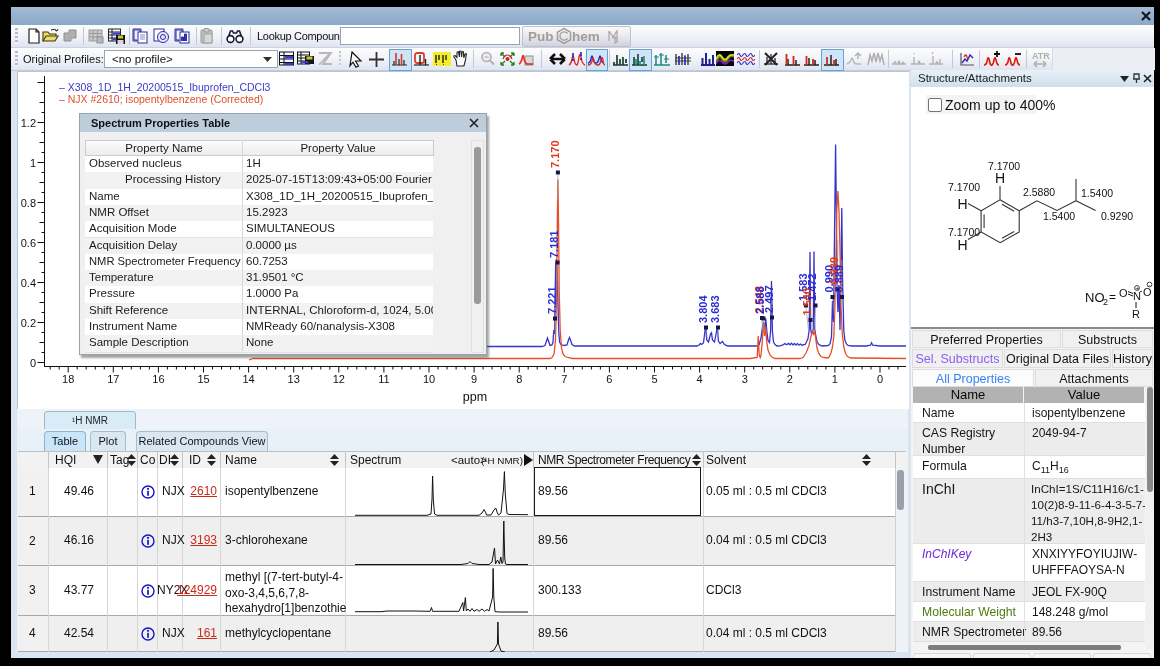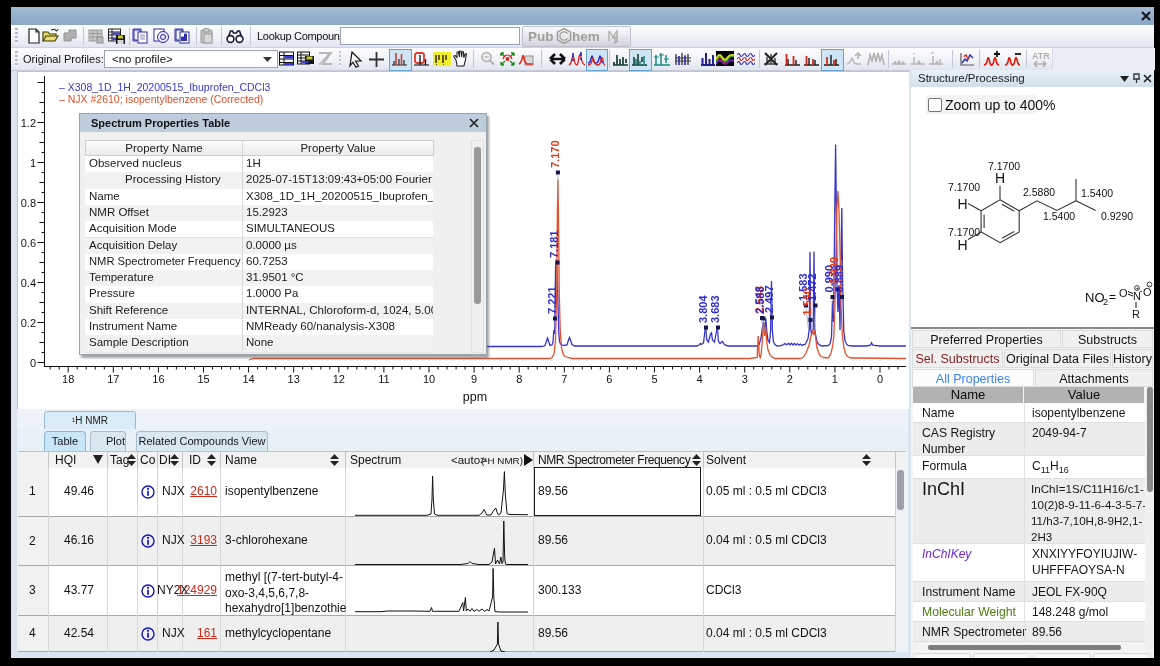--- a/index.html
+++ b/index.html
@@ -586,21 +586,21 @@
   </div>
 </div>
 
 <div class="pa" style="left:17px;top:409px;width:891px;height:20px;background:#edf3f9;">
   <div class="pa" style="left:27px;top:2px;width:90px;height:17px;background:#d9ebf7;border:1px solid #9db8cc;border-radius:3px 3px 0 0;font-size:10px;color:#222;text-align:center;line-height:17px;">¹H NMR</div>
 </div>
 
 <div class="pa" id="btm" style="left:17px;top:429px;width:891px;height:229px;background:#eef3f8;overflow:hidden;">
 <div class="pa" style="left:0;top:0;width:891px;height:22px;background:#e9f1f8;"></div>
 <div class="pa" style="left:27px;top:2px;width:40px;height:19px;background:#c8e6f8;border:1px solid #8fb4cc;border-bottom:none;border-radius:4px 4px 0 0;font-size:11px;color:#14141c;text-align:center;line-height:19px;white-space:nowrap;">Table</div>
-<div class="pa" style="left:73px;top:2px;width:34px;height:19px;background:#d9e7f1;border:1px solid #a8bccb;border-bottom:none;border-radius:4px 4px 0 0;font-size:11px;color:#14141c;text-align:right;line-height:19px;white-space:nowrap;">Plot</div>
+<div class="pa" style="left:73px;top:2px;width:34px;height:19px;background:#d9e7f1;border:1px solid #a8bccb;border-bottom:none;border-radius:4px 4px 0 0;font-size:11px;color:#14141c;text-align:center;line-height:19px;white-space:nowrap;">Plot</div>
 <div class="pa" style="left:119px;top:2px;width:130px;height:19px;background:#d9e7f1;border:1px solid #a8bccb;border-bottom:none;border-radius:4px 4px 0 0;font-size:11px;color:#14141c;text-align:center;line-height:19px;white-space:nowrap;">Related Compounds View</div>
 <div class="pa" style="left:1px;top:22px;width:888px;height:17px;background:#f2f2f2;border-bottom:1px solid #9a9a9a;border-top:1px solid #c0c0c0;"></div>
 <div class="pa" style="left:31px;top:22px;width:1px;height:17px;background:#c4c4c4;"></div>
 <div class="pa" style="left:90px;top:22px;width:1px;height:17px;background:#c4c4c4;"></div>
 <div class="pa" style="left:120px;top:22px;width:1px;height:17px;background:#c4c4c4;"></div>
 <div class="pa" style="left:140px;top:22px;width:1px;height:17px;background:#c4c4c4;"></div>
 <div class="pa" style="left:165px;top:22px;width:1px;height:17px;background:#c4c4c4;"></div>
 <div class="pa" style="left:203px;top:22px;width:1px;height:17px;background:#c4c4c4;"></div>
 <div class="pa" style="left:328px;top:22px;width:1px;height:17px;background:#c4c4c4;"></div>
 <div class="pa" style="left:516px;top:22px;width:1px;height:17px;background:#c4c4c4;"></div>
@@ -756,21 +756,21 @@
 <svg class="pa" style="left:336px;top:189px" width="180" height="34">
       <path d="M137,34 L141,32 L144.4,26 L144.9,4 L145.5,26 L148,33 L152,34" fill="none" stroke="#111" stroke-width="1"></path>
     </svg>
 <div class="pa" style="left:878px;top:39px;width:11px;height:184px;background:#eef1f5;border-left:1px solid #d0d0d0;"></div>
 <div class="pa" style="left:880px;top:41px;width:7px;height:40px;background:#9aa0a8;border-radius:3px;"></div>
 <div class="pa" style="left:0;top:223px;width:891px;height:6px;background:#d9e6f1;"></div>
 </div>
 
 <div class="pa" id="rp" style="left:911px;top:70px;width:243px;height:588px;background:#f4f4f4;overflow:hidden;">
 <div class="pa" style="left:0;top:0;width:243px;height:17px;background:linear-gradient(180deg,#e8f1f8,#cfdfeb);border-bottom:1px solid #b8c8d4;">
-      <span class="pa" style="left:7px;top:2px;font-size:11.5px;color:#1a1a1e;">Structure/Processing</span>
+      <span class="pa" style="left:7px;top:2px;font-size:11.5px;color:#1a1a1e;">Structure/Attachments</span>
     </div>
 <svg class="pa" style="left:209px;top:6px" width="9" height="7">
       <polygon points="0,0 9,0 4.5,6" fill="#222"></polygon>
     </svg>
 <svg class="pa" style="left:221px;top:3px" width="9" height="11">
       <path d="M2 1 h5 v5 h-5 z M4.5 6 v4 M1 6 h7" fill="none" stroke="#333" stroke-width="1.3"></path>
     </svg>
 <svg class="pa" style="left:232px;top:4px" width="9" height="9">
       <path d="M1 1 L8 8 M8 1 L1 8" stroke="#222" stroke-width="1.6"></path>
     </svg>
@@ -817,41 +817,41 @@
         <text x="1135.6" y="290.3" font-size="6">+</text>
         <circle cx="1149.5" cy="284.5" r="2.4" fill="none" stroke="#111" stroke-width="0.8"></circle>
         <text x="1148.4" y="287" font-size="6">-</text>
         <line x1="1136" y1="302" x2="1136" y2="308" stroke="#111"></line>
         <text x="1132" y="318" font-size="11">R</text>
       </g>
     </svg>
 <div class="pa" style="left:0;top:257px;width:243px;height:2px;background:#8a8a8a;"></div>
 <div class="pa" style="left:1px;top:260px;width:149px;height:18px;line-height:18px;background:#f0f0f0;border:1px solid #dcdcdc;font-size:12.5px;color:#111;text-align:center;white-space:nowrap;overflow:hidden;box-sizing:border-box;">Preferred Properties</div>
 <div class="pa" style="left:151px;top:260px;width:91px;height:18px;line-height:18px;background:#f0f0f0;border:1px solid #dcdcdc;font-size:12.5px;color:#111;text-align:center;white-space:nowrap;overflow:hidden;box-sizing:border-box;">Substructs</div>
-<div class="pa" style="left:1px;top:279px;width:91px;height:19px;line-height:19px;background:#f0f0f0;border:1px solid #dcdcdc;font-size:12.5px;color:#7f1d1d;text-align:center;white-space:nowrap;overflow:hidden;box-sizing:border-box;">Sel. Substructs</div>
+<div class="pa" style="left:1px;top:279px;width:91px;height:19px;line-height:19px;background:#f0f0f0;border:1px solid #dcdcdc;font-size:12.5px;color:#8b5cf6;text-align:center;white-space:nowrap;overflow:hidden;box-sizing:border-box;">Sel. Substructs</div>
 <div class="pa" style="left:93px;top:279px;width:107px;height:19px;line-height:19px;background:#f0f0f0;border:1px solid #dcdcdc;font-size:12.5px;color:#111;text-align:center;white-space:nowrap;overflow:hidden;box-sizing:border-box;">Original Data Files</div>
 <div class="pa" style="left:201px;top:279px;width:41px;height:19px;line-height:19px;background:#f0f0f0;border:1px solid #dcdcdc;font-size:12.5px;color:#111;text-align:center;white-space:nowrap;overflow:hidden;box-sizing:border-box;">History</div>
 <div class="pa" style="left:1px;top:299px;width:122px;height:18px;line-height:18px;background:#fcfcfc;border:1px solid #dcdcdc;font-size:12.5px;color:#3b82f6;text-align:center;white-space:nowrap;overflow:hidden;box-sizing:border-box;">All Properties</div>
 <div class="pa" style="left:124px;top:299px;width:118px;height:18px;line-height:18px;background:#f0f0f0;border:1px solid #dcdcdc;font-size:12.5px;color:#111;text-align:center;white-space:nowrap;overflow:hidden;box-sizing:border-box;">Attachments</div>
 <div class="pa" style="left:2px;top:317px;width:110px;height:16px;background:#b2b2b2;font-size:13px;color:#0a0a0a;text-align:center;line-height:16px;">Name</div>
 <div class="pa" style="left:113px;top:317px;width:120px;height:16px;background:#b2b2b2;font-size:13px;color:#0a0a0a;text-align:center;line-height:16px;">Value</div>
 <div class="pa" style="left:2px;top:333px;width:232px;height:20px;background:#fff;border-bottom:1px solid #e0e0e0;overflow:hidden;box-sizing:border-box;">
       <div class="pa" style="left:9px;top:2px;width:108px;font-size:12.2px;line-height:16px;color:#161616;white-space:nowrap;">Name</div>
       <div class="pa" style="left:119px;top:2px;width:115px;font-size:12px;line-height:16px;color:#161616;">isopentylbenzene</div>
     </div>
 <div class="pa" style="left:2px;top:353px;width:232px;height:33px;background:#ececec;border-bottom:1px solid #e0e0e0;overflow:hidden;box-sizing:border-box;">
       <div class="pa" style="left:9px;top:2px;width:108px;font-size:12.2px;line-height:16px;color:#161616;white-space:nowrap;">CAS Registry<br>Number</div>
       <div class="pa" style="left:119px;top:2px;width:115px;font-size:12px;line-height:16px;color:#161616;">2049-94-7</div>
     </div>
 <div class="pa" style="left:2px;top:386px;width:232px;height:23px;background:#fff;border-bottom:1px solid #e0e0e0;overflow:hidden;box-sizing:border-box;">
       <div class="pa" style="left:9px;top:2px;width:108px;font-size:12.2px;line-height:16px;color:#161616;white-space:nowrap;">Formula</div>
       <div class="pa" style="left:119px;top:2px;width:115px;font-size:12px;line-height:16px;color:#161616;">C<sub style="font-size:9px">11</sub>H<sub style="font-size:9px">16</sub></div>
     </div>
 <div class="pa" style="left:2px;top:409px;width:232px;height:65px;background:#ececec;border-bottom:1px solid #e0e0e0;overflow:hidden;box-sizing:border-box;">
-      <div class="pa" style="left:9px;top:2px;width:108px;font-size:18px;line-height:16px;color:#161616;white-space:nowrap;">InChI</div>
+      <div class="pa" style="left:9px;top:2px;width:108px;font-size:14px;line-height:16px;color:#161616;white-space:nowrap;">InChI</div>
       <div class="pa" style="left:118px;top:2px;width:117px;font-size:11.6px;line-height:16px;color:#161616;white-space:pre;">InChI=1S/C11H16/c1-
 10(2)8-9-11-6-4-3-5-7-
 11/h3-7,10H,8-9H2,1-
 2H3</div>
     </div>
 <div class="pa" style="left:2px;top:474px;width:232px;height:38px;background:#fff;border-bottom:1px solid #e0e0e0;overflow:hidden;box-sizing:border-box;">
       <div class="pa" style="left:9px;top:2px;width:108px;font-size:12px;line-height:16px;color:#6d28d9;white-space:nowrap;font-style:italic;">InChIKey</div>
       <div class="pa" style="left:119px;top:2px;width:115px;font-size:12px;line-height:16px;color:#161616;">XNXIYYFOYIUJIW-<br>UHFFFAOYSA-N</div>
     </div>
 <div class="pa" style="left:2px;top:512px;width:232px;height:20px;background:#ececec;border-bottom:1px solid #e0e0e0;overflow:hidden;box-sizing:border-box;">

